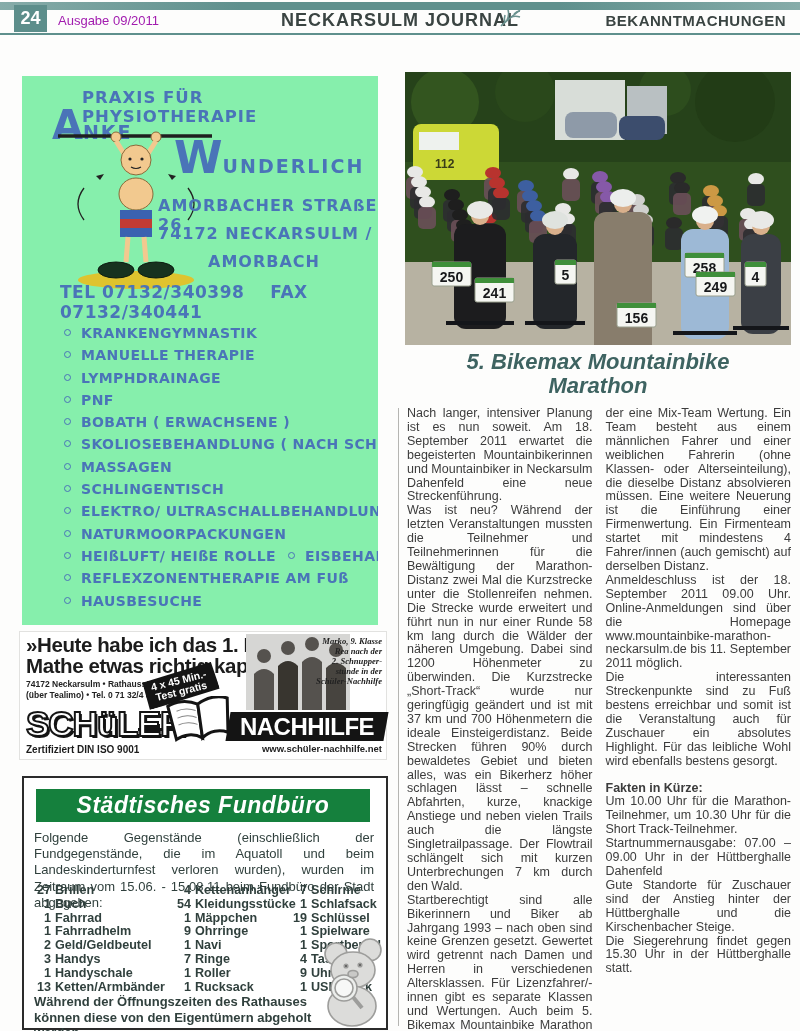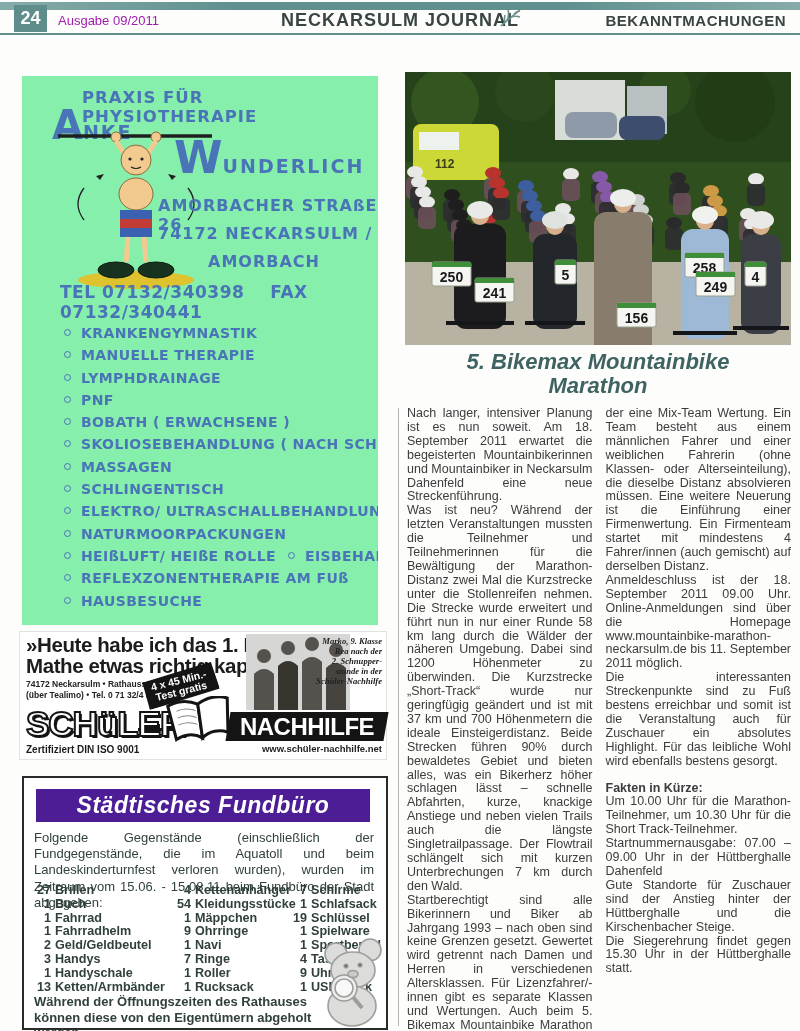--- a/index.html
+++ b/index.html
@@ -51,21 +51,21 @@
                 color:#fff;-webkit-text-stroke:2px #141414;text-shadow:2px 2px 0 #141414;}
   .nh-book{position:absolute;left:146px;top:64px;}
   .nh-band{position:absolute;left:208px;top:80px;width:158px;height:29px;background:#141414;transform:skewX(-10deg);
            display:flex;align-items:center;justify-content:center;}
   .nh-band span{color:#fff;font-size:24px;font-weight:800;letter-spacing:-.5px;transform:skewX(10deg);}
   .nh-cert{position:absolute;left:6px;top:112px;font-size:10px;font-weight:bold;}
   .nh-web{position:absolute;right:4px;top:111px;font-size:9.5px;font-weight:bold;color:#222;}
   
   .fund{position:absolute;left:22px;top:776px;width:362px;height:250px;border:2px solid #2b2b2b;background:#fff;
         color:#30403d;}
-  .fund-banner{position:absolute;left:12px;top:11px;width:334px;height:33px;background:#4c1d95;
+  .fund-banner{position:absolute;left:12px;top:11px;width:334px;height:33px;background:#15803d;
                display:flex;align-items:center;justify-content:center;}
   .fund-banner span{color:#fff;font-size:23px;font-weight:bold;font-style:italic;letter-spacing:.5px;}
   .fund-intro{position:absolute;left:10px;top:52px;width:340px;font-size:13px;font-weight:normal;
               line-height:16.2px;text-align:justify;}
   .fund-cols{position:absolute;left:10px;top:106px;display:flex;}
   .fund-col{margin:0;}
   .fund-col .row{font-size:12.6px;font-weight:bold;line-height:13.8px;white-space:nowrap;}
   .fund-col .num{display:inline-block;width:17px;text-align:right;margin-right:4px;}
   .c1{width:140px;} .c2{width:116px;} .c3{width:96px;}
   .fund-note{position:absolute;left:10px;top:216px;width:300px;font-size:13px;font-weight:bold;line-height:15.5px;}

